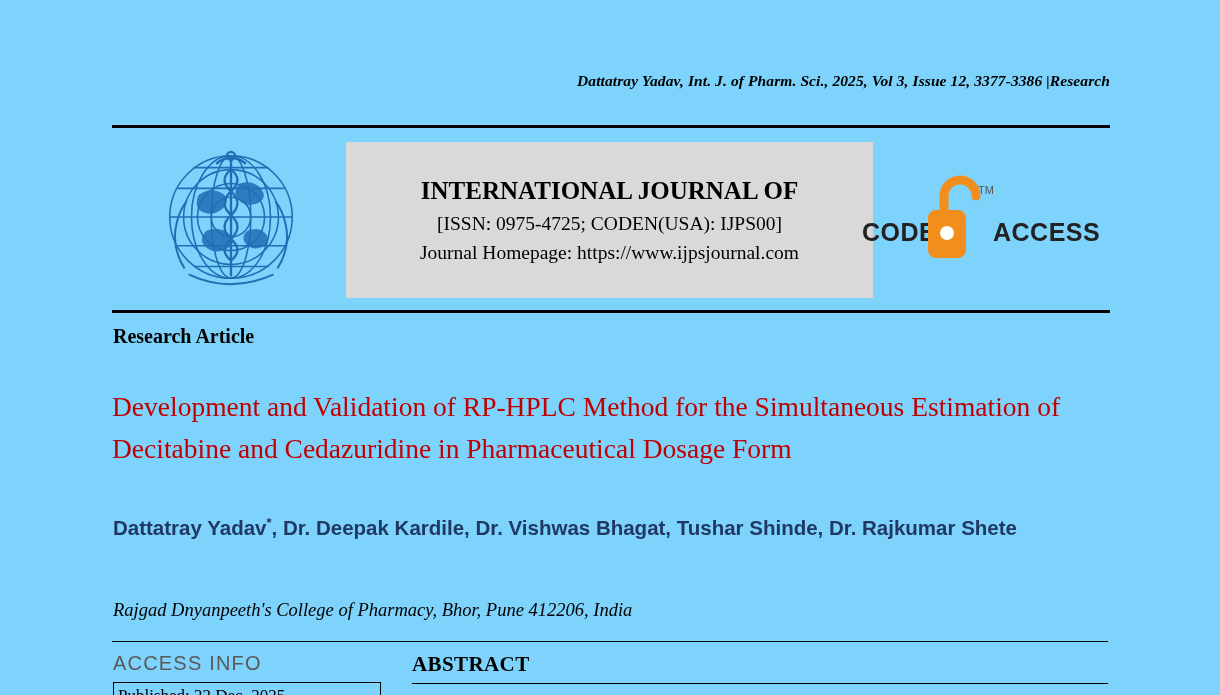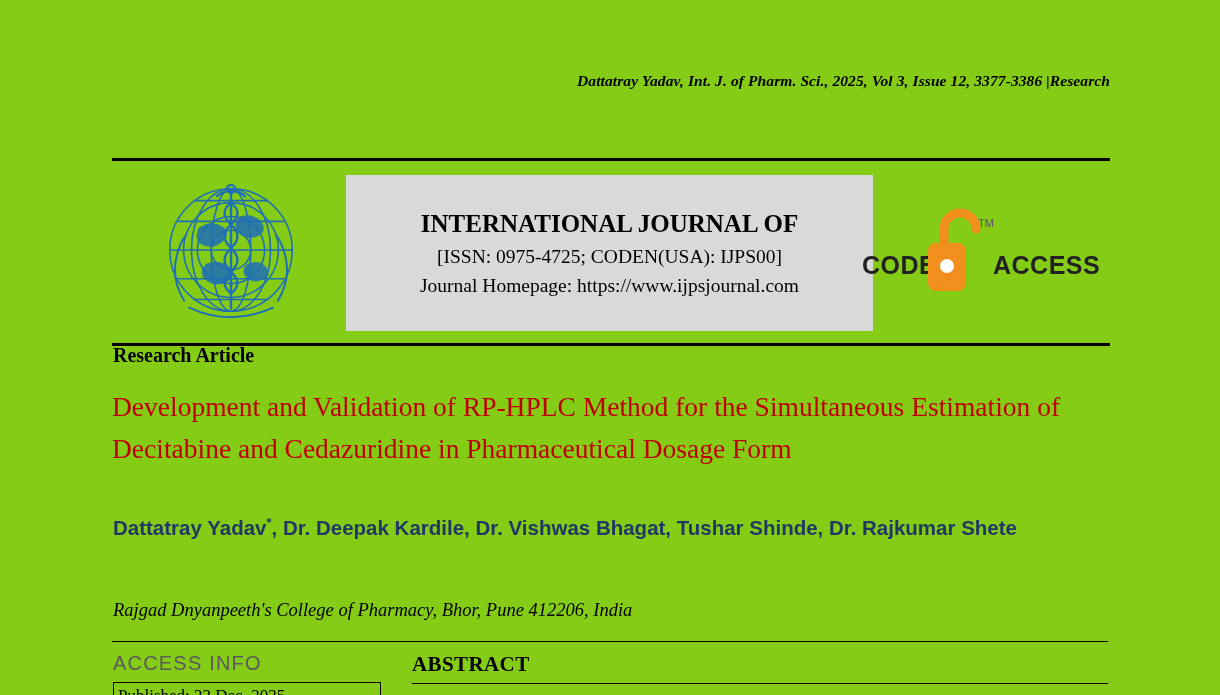--- a/index.html
+++ b/index.html
@@ -11,21 +11,21 @@
     width: 1220px;
     height: 695px;
     overflow: hidden;
     font-family: "Liberation Serif", serif;
     color: #000;
   }
   .page {
     position: relative;
     width: 1220px;
     height: 695px;
-    background: #84cc16;
+    background: #7dd3fc;
   }
 
   
   .running-head {
     position: absolute;
     top: 72px;
     right: 110px;
     font-family: "Liberation Serif", serif;
     font-style: italic;
     font-weight: bold;
@@ -38,21 +38,20 @@
   
   .masthead {
     position: absolute;
     left: 112px;
     top: 125px;
     width: 998px;
     border-top: 3px solid #000;
     border-bottom: 3px solid #000;
     height: 188px;
     box-sizing: border-box;
-    margin-top: 33px;
   }
   .masthead-inner {
     position: relative;
     height: 100%;
     display: flex;
     align-items: center;
   }
 
   
   .logo {
@@ -122,21 +121,21 @@
     top: 14px;
     font-family: "Liberation Sans", sans-serif;
     font-size: 11px;
     color: #555;
   }
 
   
   .article-type {
     position: absolute;
     left: 113px;
-    top: 344px;
+    top: 325px;
     font-family: "Liberation Serif", serif;
     font-weight: bold;
     font-size: 20px;
     color: #000;
   }
 
   
   .paper-title {
     position: absolute;
     left: 112px;

